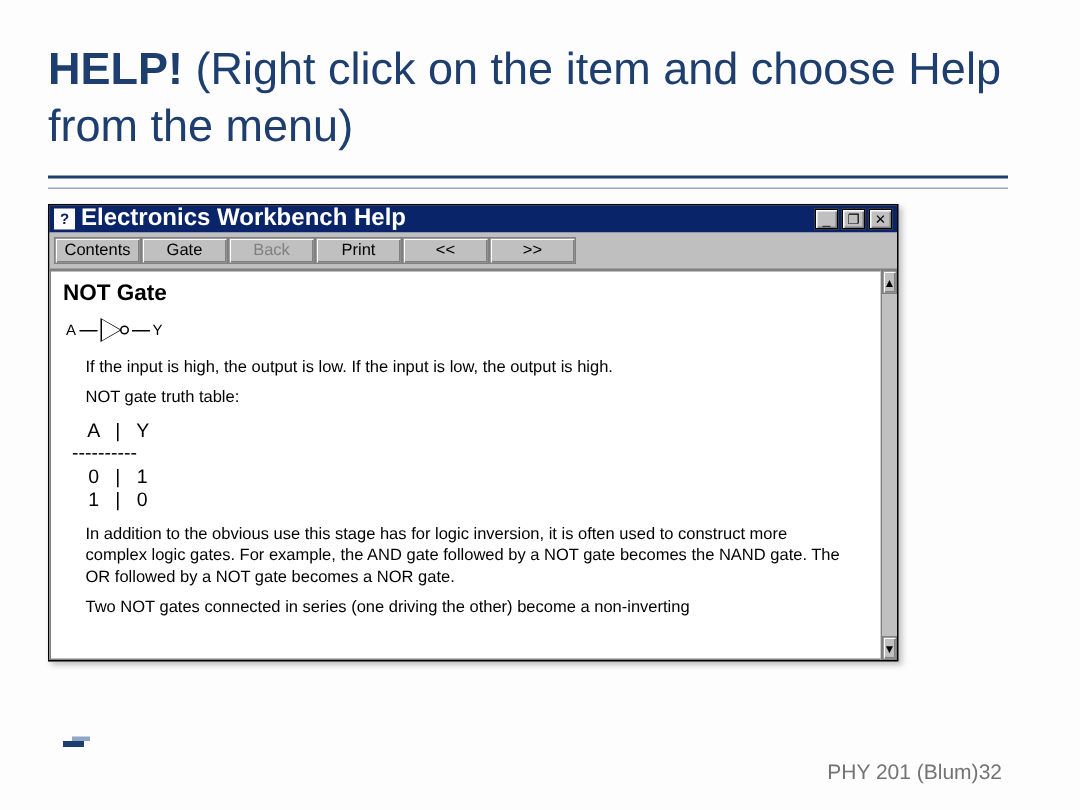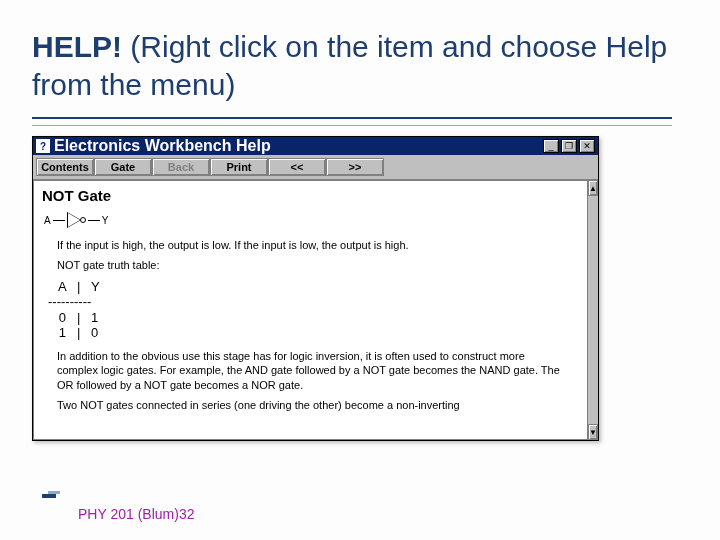--- a/index.html
+++ b/index.html
@@ -90,21 +90,20 @@
   }
   .tbtn {
     background: #c0c0c0;
     border: 1px solid #808080;
     box-shadow: inset 1px 1px #fff, inset -1px -1px #808080;
     padding: 2px 0;
     font-size: 11px;
     width: 58px;
     text-align: center;
     color: #000;
-    font-weight: bold;
   }
   .tbtn.disabled { color: #808080; }
   .content {
     background: #fff;
     border: 1px solid #808080;
     border-right: none;
     min-height: 260px;
     padding: 6px 8px 6px 8px;
     font-family: Arial, Helvetica, sans-serif;
     color: #000;
@@ -157,24 +156,24 @@
     font-size: 13px;
     white-space: pre;
     margin: 4px 0 8px 6px;
     line-height: 1.2;
   }
   .footer {
     position: absolute;
     bottom: 18px;
     left: 0; right: 0;
     display: flex;
-    justify-content: flex-start;
+    justify-content: flex-end;
     padding: 0 52px 0 78px;
     font-size: 14px;
-    color: #a21caf;
+    color: #737373;
   }
   .corner-accent {
     position: absolute;
     left: 42px;
     bottom: 42px;
     width: 22px; height: 14px;
   }
   .corner-accent::before {
     content:"";
     position:absolute; left:0; bottom:0;

